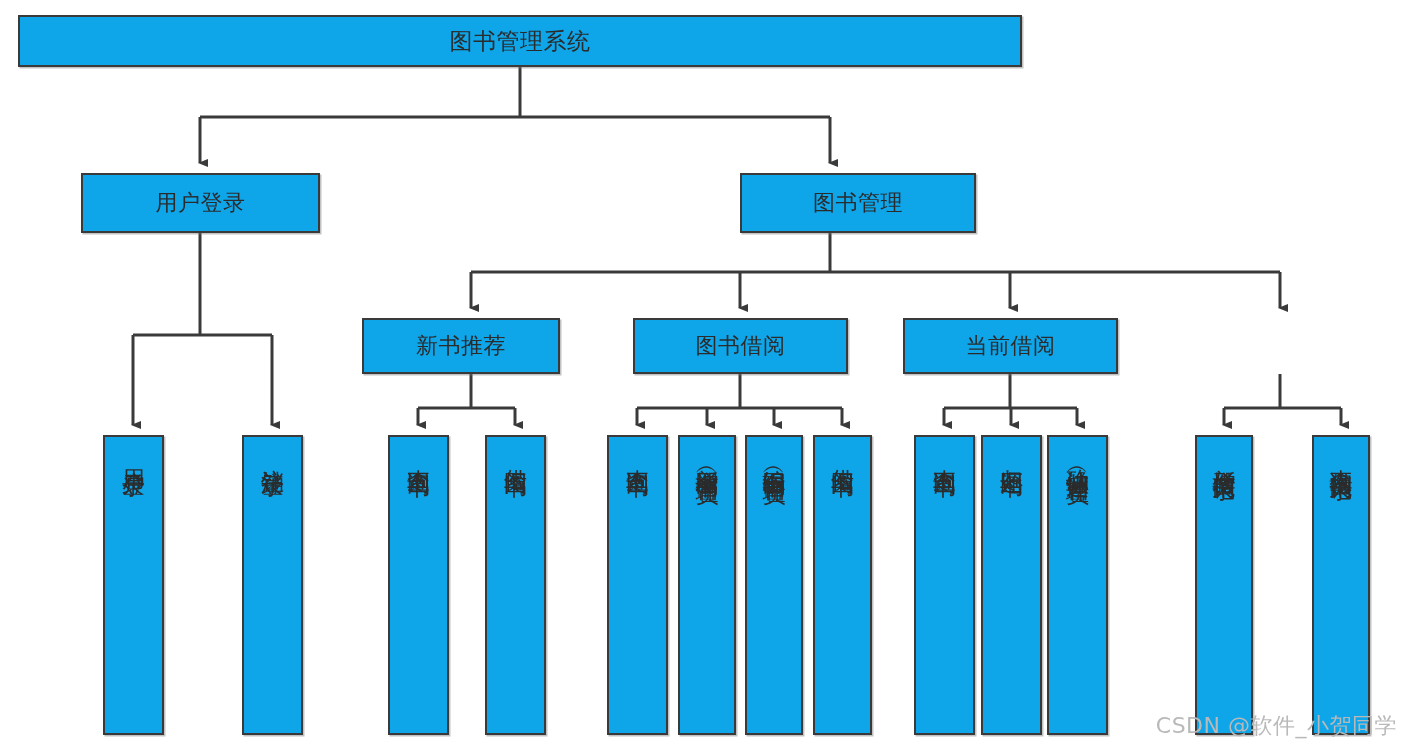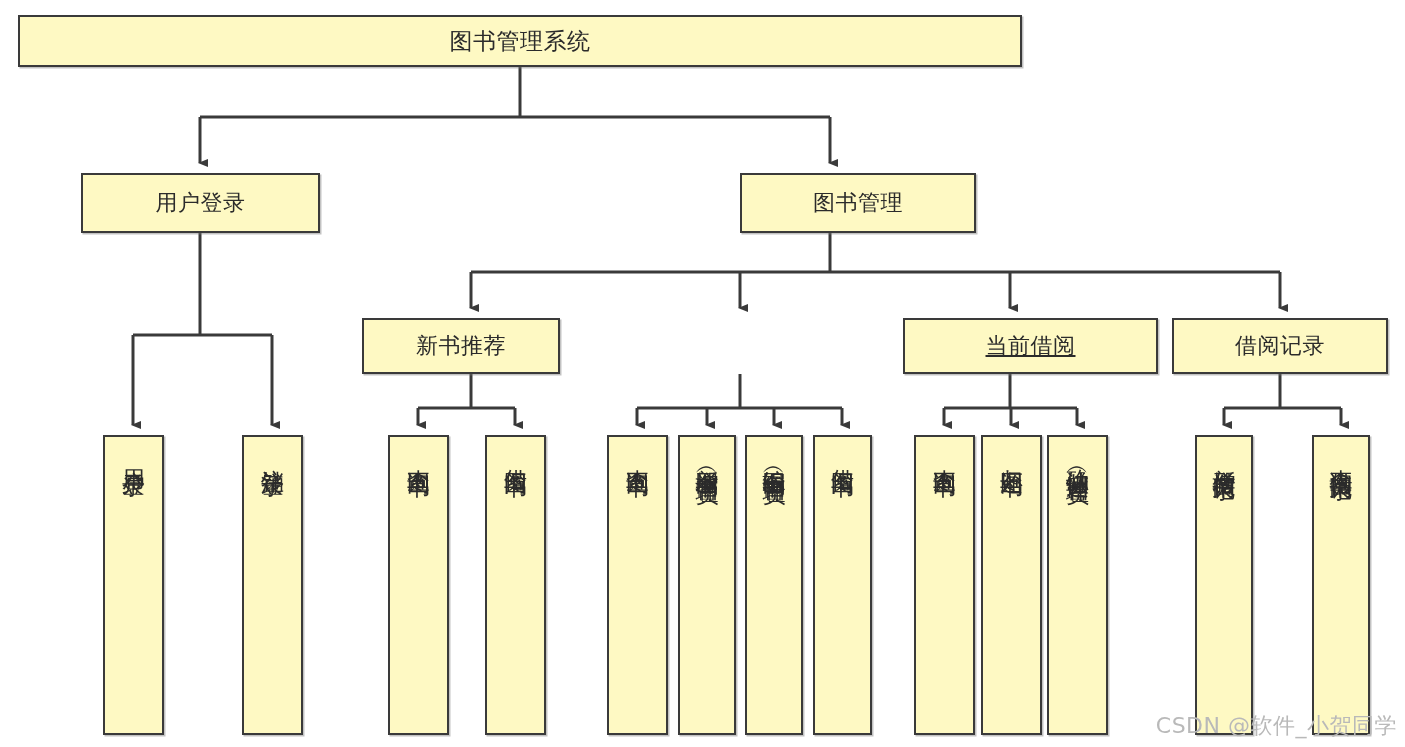--- a/index.html
+++ b/index.html
@@ -22,21 +22,21 @@
     left: 0;
     top: 0;
     width: 1405px;
     height: 747px;
     pointer-events: none;
   }
   .node {
     position: absolute;
     box-sizing: border-box;
     border: 2px solid #3a3a3a;
-    background: #fef9c3;
+    background: #0ea5e9;
     display: flex;
     align-items: center;
     justify-content: center;
     color: #2b2b2b;
     box-shadow: 1.5px 1.5px 0 rgba(120,120,120,0.45);
   }
   .node .label {
     display: block;
     text-align: center;
     line-height: 1.32;
@@ -134,25 +134,25 @@
   <div class="node horiz" style="left:81px; top:173px; width:239px; height:60px;">
     <span class="label">用户登录</span>
   </div>
   <div class="node horiz" style="left:740px; top:173px; width:236px; height:60px;">
     <span class="label">图书管理</span>
   </div>
 
   <div class="node horiz" style="left:362px; top:318px; width:198px; height:56px;">
     <span class="label">新书推荐</span>
   </div>
-  <div class="node horiz" style="left:903px; top:318px; width:255px; height:56px;text-decoration:underline;">
+  <div class="node horiz" style="left:633px; top:318px; width:215px; height:56px;">
+    <span class="label">图书借阅</span>
+  </div>
+  <div class="node horiz" style="left:903px; top:318px; width:215px; height:56px;">
     <span class="label">当前借阅</span>
-  </div>
-  <div class="node horiz" style="left:1172px; top:318px; width:216px; height:56px;">
-    <span class="label">借阅记录</span>
   </div>
 
   <div class="node vert" style="left:103px; top:435px; width:61px; height:300px;">
     <span class="label">用户登录</span>
   </div>
   <div class="node vert" style="left:242px; top:435px; width:61px; height:300px;">
     <span class="label">注销登录</span>
   </div>
   <div class="node vert" style="left:388px; top:435px; width:61px; height:300px;">
     <span class="label">查询图书</span>

